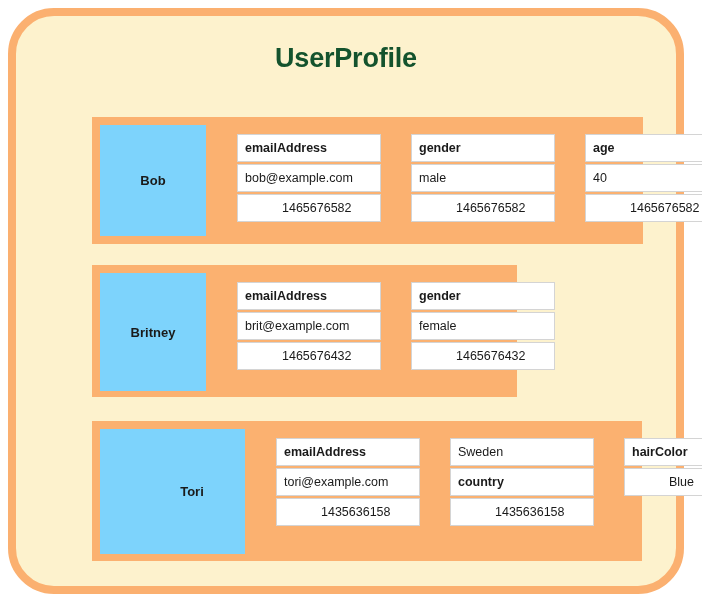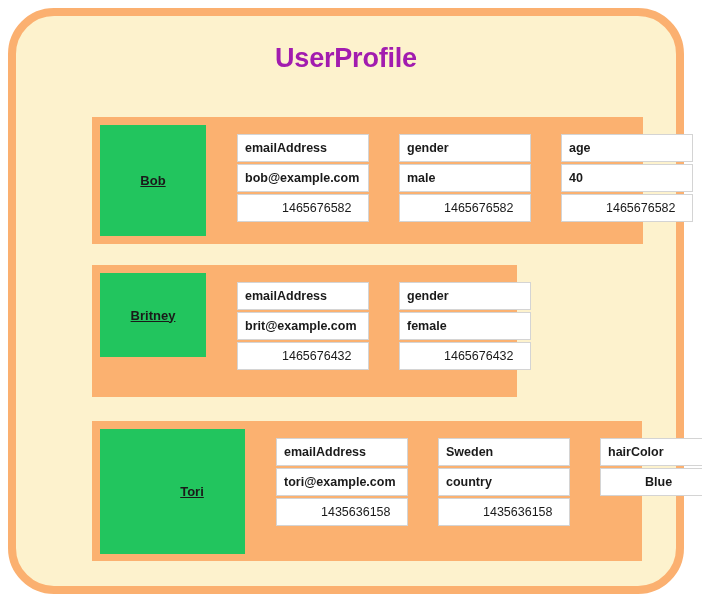--- a/index.html
+++ b/index.html
@@ -34,58 +34,57 @@
   }
 
   .card-title {
     position: absolute;
     left: 0;
     top: 29px;
     width: 100%;
     text-align: center;
     font-size: 27px;
     font-weight: bold;
-    color: #a21caf;
+    color: #14532d;
     letter-spacing: -0.2px;
     line-height: 1;
   }
 
   
   .user-row {
     position: absolute;
     background: #fbb170;
     display: flex;
     align-items: stretch;
     box-sizing: border-box;
     padding: 8px;
   }
 
   .user-name-box {
     flex: 0 0 auto;
     width: 106px;
-    background: #22c55e;
+    background: #7dd3fc;
     display: flex;
     align-items: center;
     justify-content: center;
     font-size: 13px;
     font-weight: bold;
     color: #1a1a1a;
-    text-decoration: underline;
   }
 
   .fields-wrap {
     flex: 0 0 auto;
     display: flex;
     align-items: flex-start;
     padding-left: 31px;
     padding-top: 9px;
   }
 
   .field-col {
-    width: 132px;
+    width: 144px;
     margin-right: 30px;
     display: flex;
     flex-direction: column;
   }
   .field-col:last-child {
     margin-right: 0;
   }
 
   .field-cell {
     box-sizing: border-box;
@@ -102,33 +101,33 @@
     white-space: nowrap;
   }
   .field-cell:last-child {
     margin-bottom: 0;
     padding-left: 44px;
   }
   .field-cell.key {
     font-weight: bold;
   }
   .field-cell.value {
-    font-weight: bold;
+    font-weight: normal;
   }
   .field-cell.meta {
     font-weight: normal;
   }
 
   
   #row-0 { left: 76px; top: 101px;  width: 551px; height: 127px; }
   #row-1 { left: 76px; top: 249px;  width: 425px; height: 132px; }
   #row-2 { left: 76px; top: 405px;  width: 550px; height: 140px; }
 
   #row-0 .user-name-box { height: 111px; }
-  #row-1 .user-name-box { height: 84px; }
+  #row-1 .user-name-box { height: 118px; }
   #row-2 .user-name-box { height: 125px; padding-left: 39px; }
 </style>
 </head>
 <body>
 
 <div id="canvas">
 
   <div class="outer-card">
 
     <div class="card-title">UserProfile</div>

